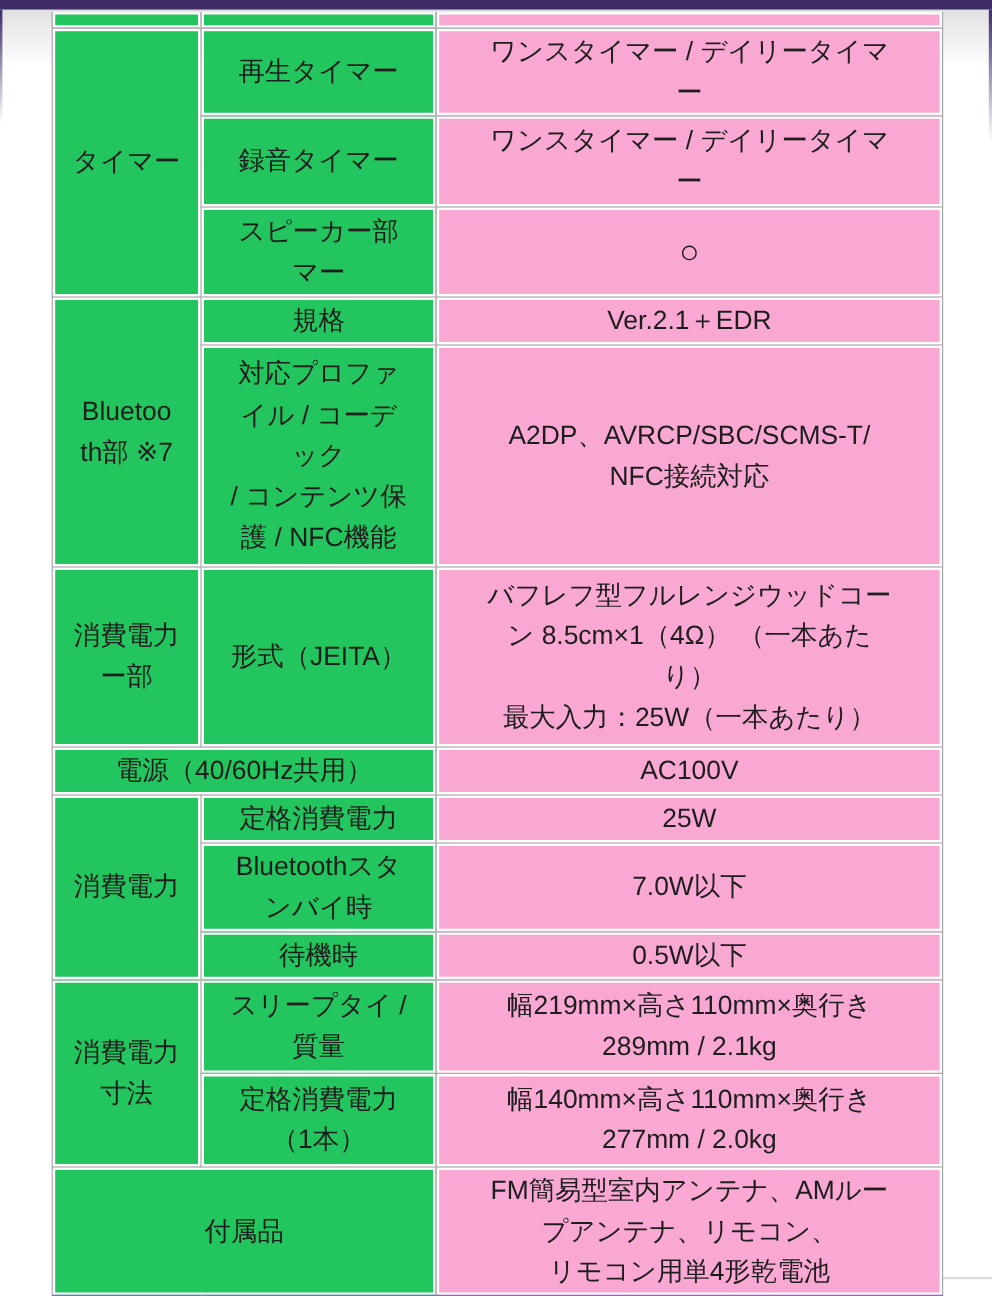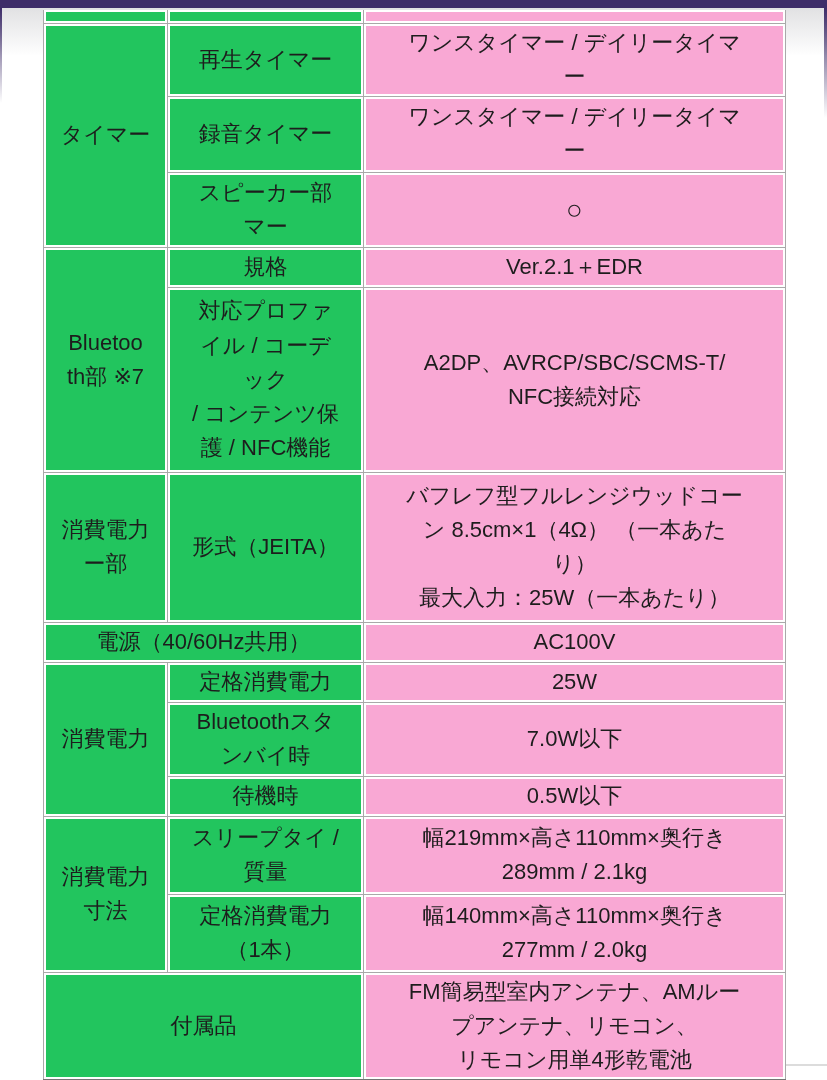--- a/index.html
+++ b/index.html
@@ -53,21 +53,21 @@
     box-shadow: inset 0 0 0 2px #ffffff;
     text-align: center;
     vertical-align: middle;
     padding: 2px 6px;
     white-space: pre-line;
     overflow: hidden;
   }
   td.g { background: #22c55e; }
   td.w { background: #f9a8d4; }
   tr.row-cut td { border-top: none; }
-  tr.row-last td { border-bottom: 3px solid #737373; }
+  tr.row-last td { border-bottom: 3px solid #8b5cf6; }
   td.circle-cell { font-size: 28px; }
 </style>
 </head>
 <body>
 
 <div class="page">
 
   <div class="top-bar"></div>
   <div class="top-shadow"></div>
   <div class="edge-stripe-left"></div>

